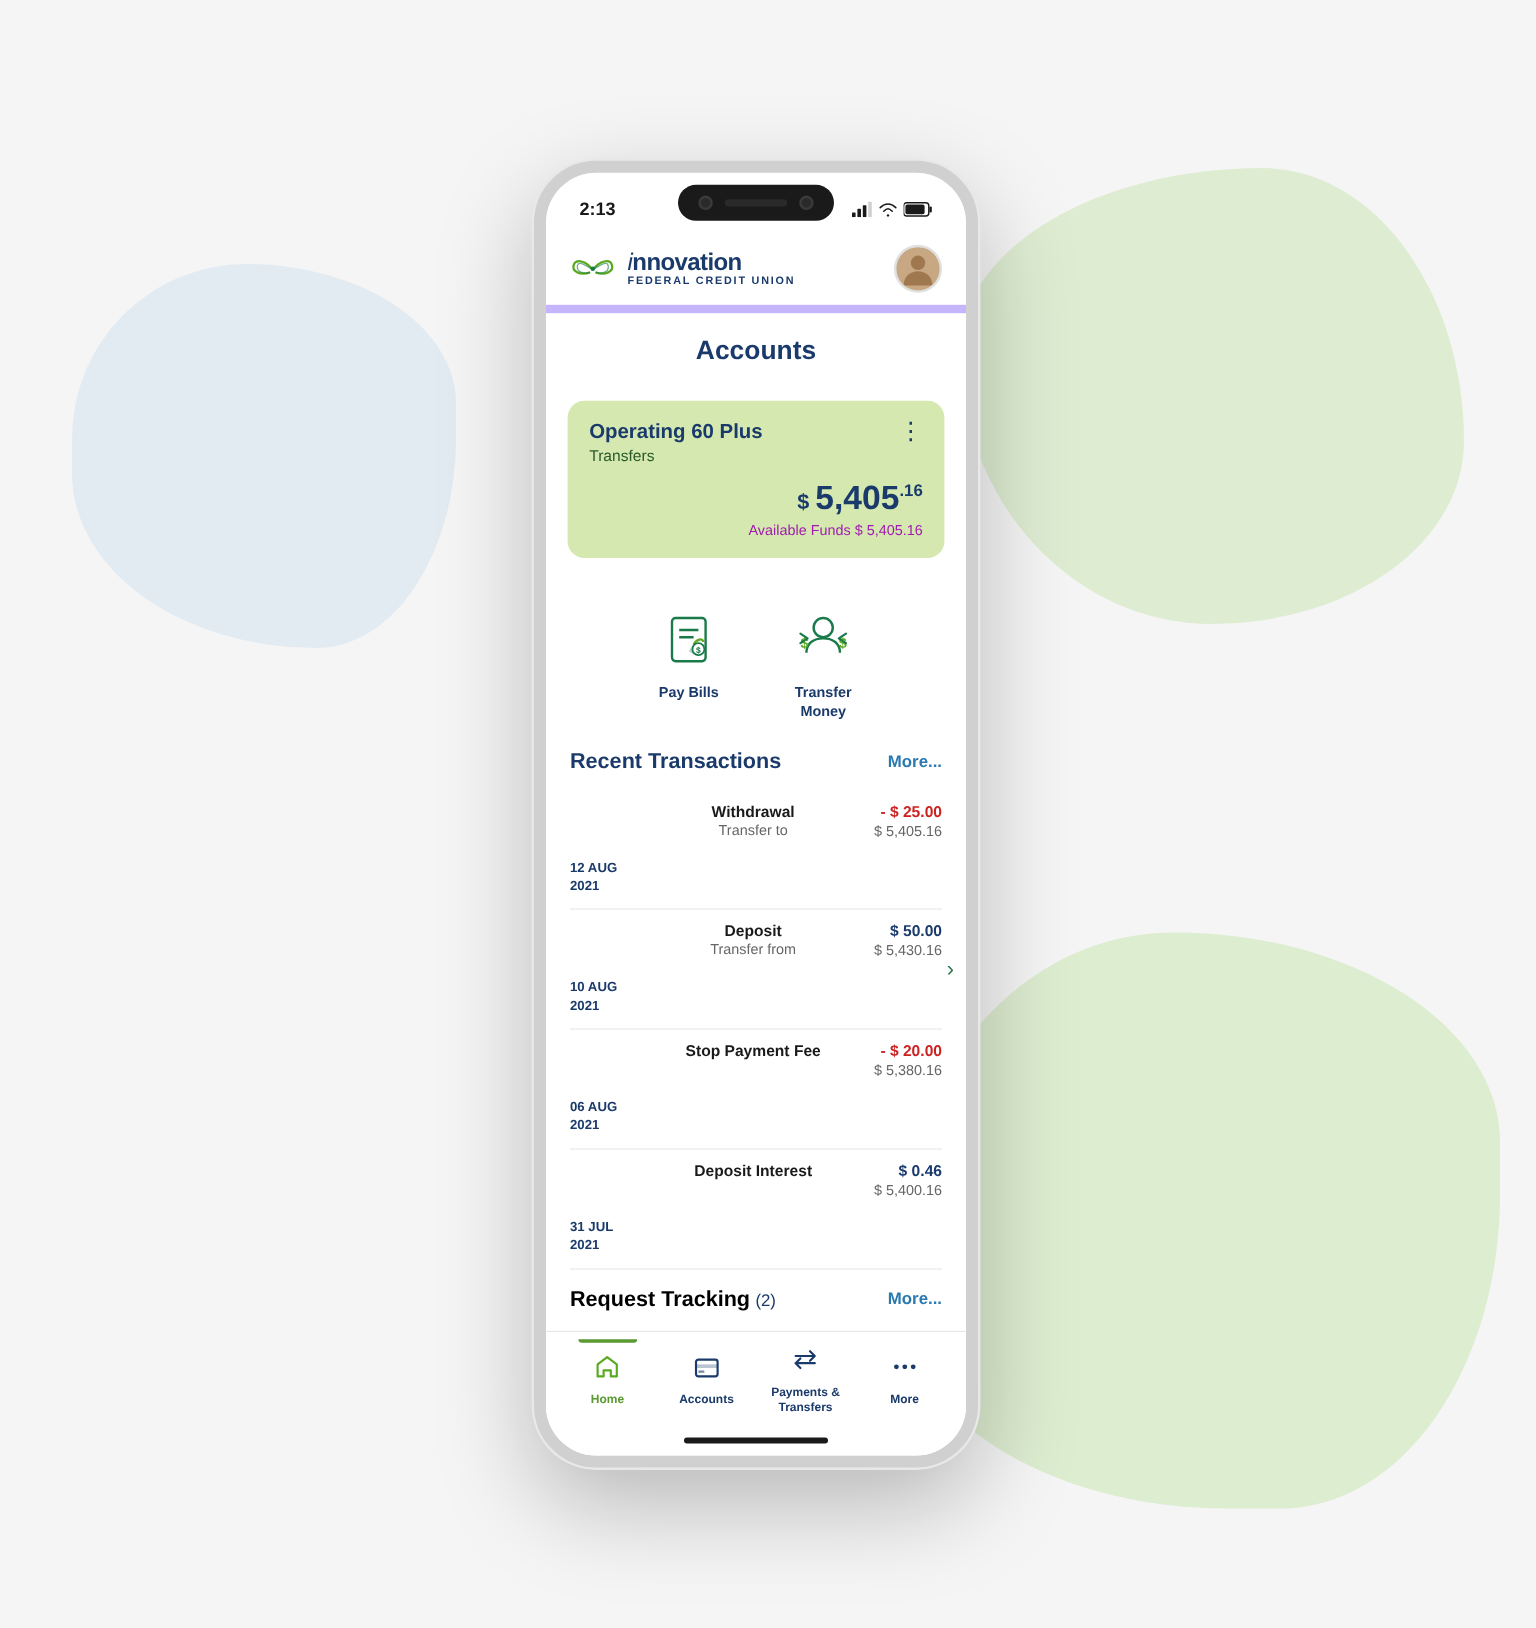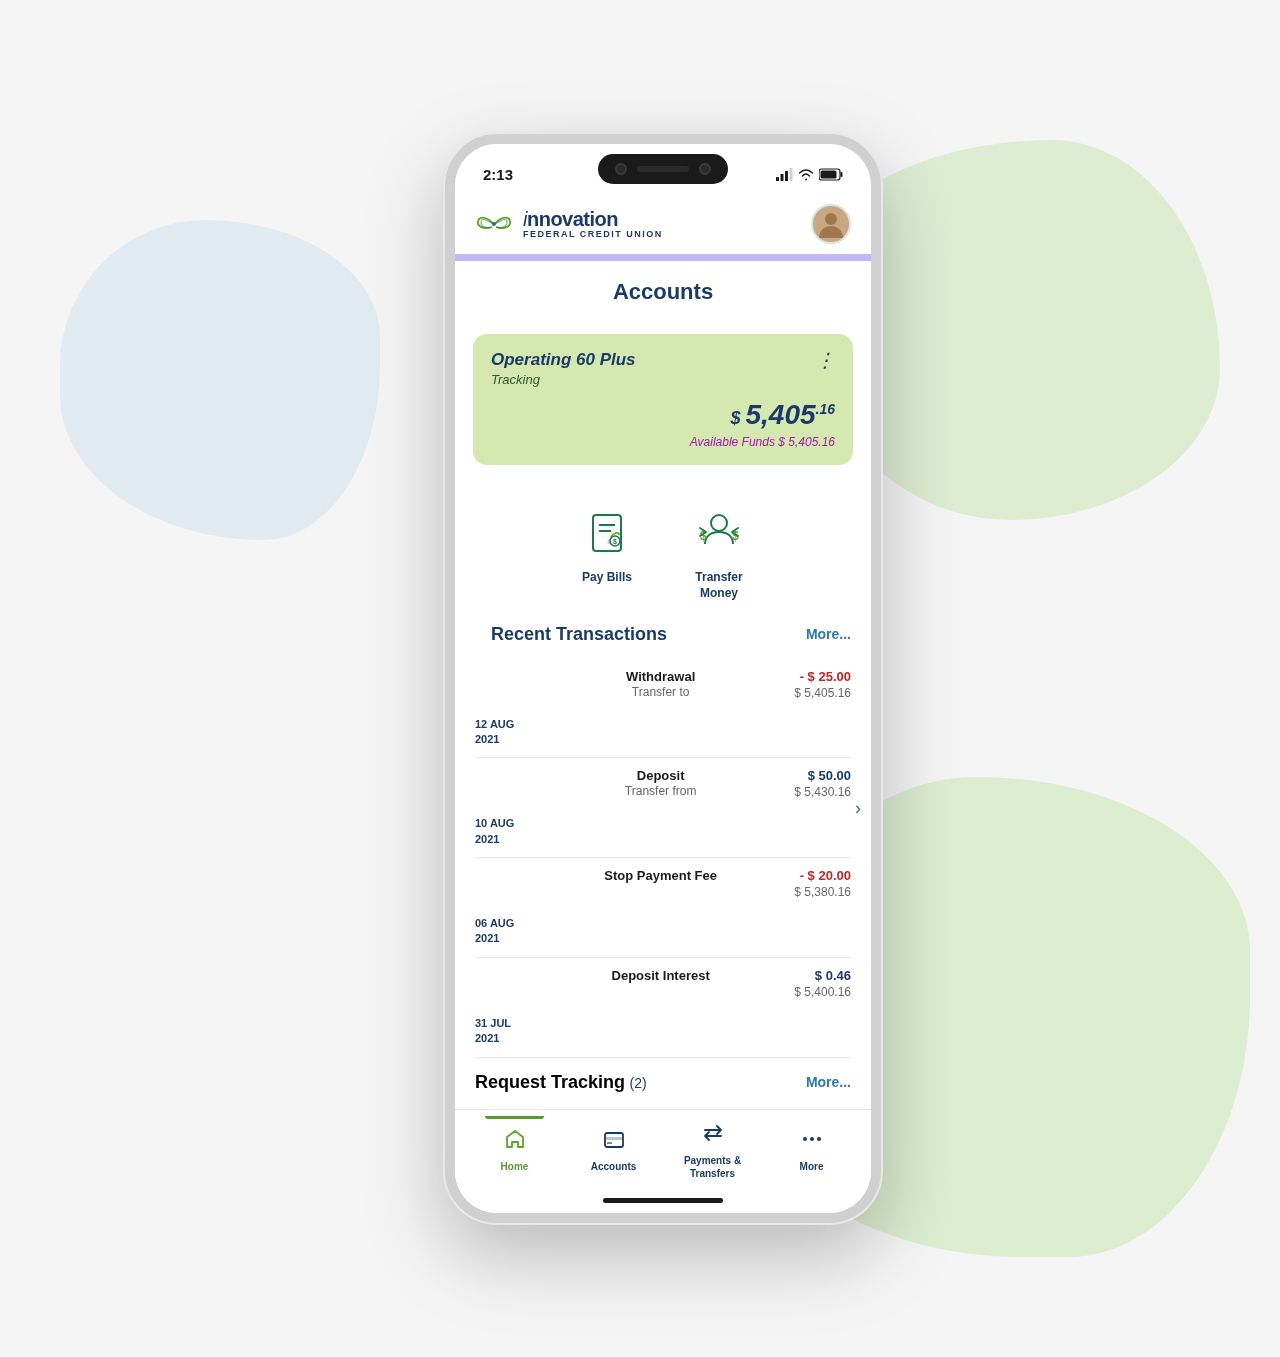--- a/index.html
+++ b/index.html
@@ -46,21 +46,21 @@
       opacity: 0.55;
     }
 
     .phone-wrapper {
       position: relative;
       z-index: 10;
       width: 390px;
     }
 
     .phone-frame {
-      width: 436px;
+      width: 370px;
       background: #ffffff;
       border-radius: 52px;
       border: 10px solid #d0d0d0;
       box-shadow: 0 0 0 2px #e8e8e8, 0 30px 80px rgba(0,0,0,0.25), inset 0 0 0 1px #f0f0f0;
       overflow: hidden;
       position: relative;
     }
 
     
     .status-bar {
@@ -173,21 +173,20 @@
       font-size: 22px;
       font-weight: 700;
       color: #1a3a6b;
       padding: 18px 0 12px 0;
     }
 
     
     .account-card-wrapper {
       padding: 17px 18px;
       position: relative;
-      font-style: italic;
     }
     .account-card {
       background: #d4e8b0;
       border-radius: 14px;
       padding: 16px 18px 16px 18px;
       position: relative;
     }
     .account-card-header {
       display: flex;
       justify-content: space-between;
@@ -292,21 +291,20 @@
     .section-header {
       display: flex;
       justify-content: space-between;
       align-items: center;
       margin-bottom: 14px;
     }
     .section-header-title {
       font-size: 18px;
       font-weight: 700;
       color: #1a3a6b;
-      margin-left: 16px;
     }
     .section-more {
       font-size: 14px;
       font-weight: 600;
       color: #2a7aaf;
       cursor: pointer;
     }
 
     .transaction-item {
       display: flex;
@@ -519,21 +517,21 @@
         </div>
       </div>
 
       <div class="section-title">Accounts</div>
 
       <div class="account-card-wrapper">
         <div class="account-card">
           <div class="account-card-header">
             <div>
               <div class="account-name">Operating 60 Plus</div>
-              <div class="account-type">Tracking</div>
+              <div class="account-type">Transfers</div>
             </div>
             <div class="account-menu-icon">⋮</div>
           </div>
           <div class="account-balance-section">
             <div class="account-balance">
               <span style="font-size:18px; font-weight:600;">$ </span><span>5,405</span><sup>.16</sup>
             </div>
             <div class="account-available">
               <span>Available Funds</span>
               <span>$ 5,405.16</span>

